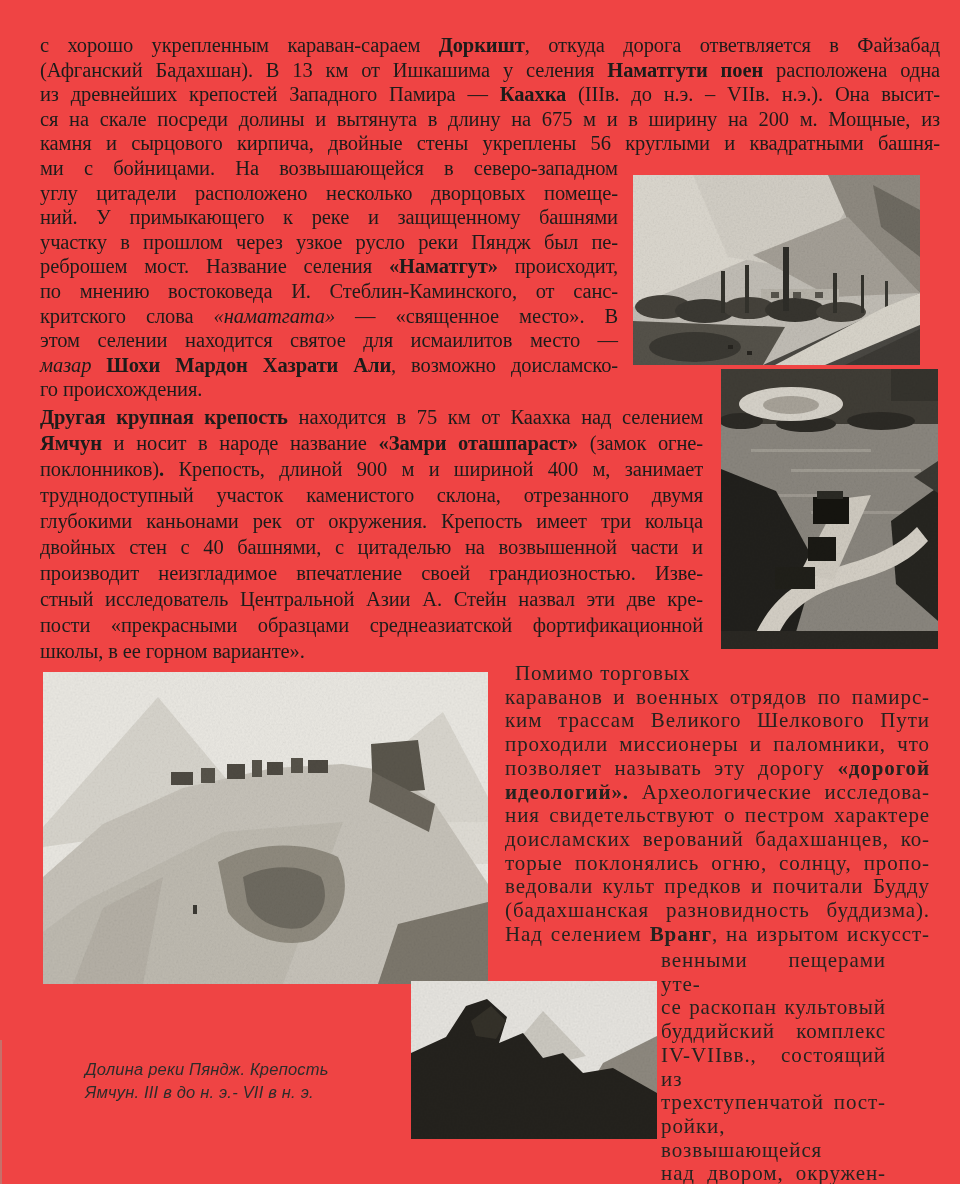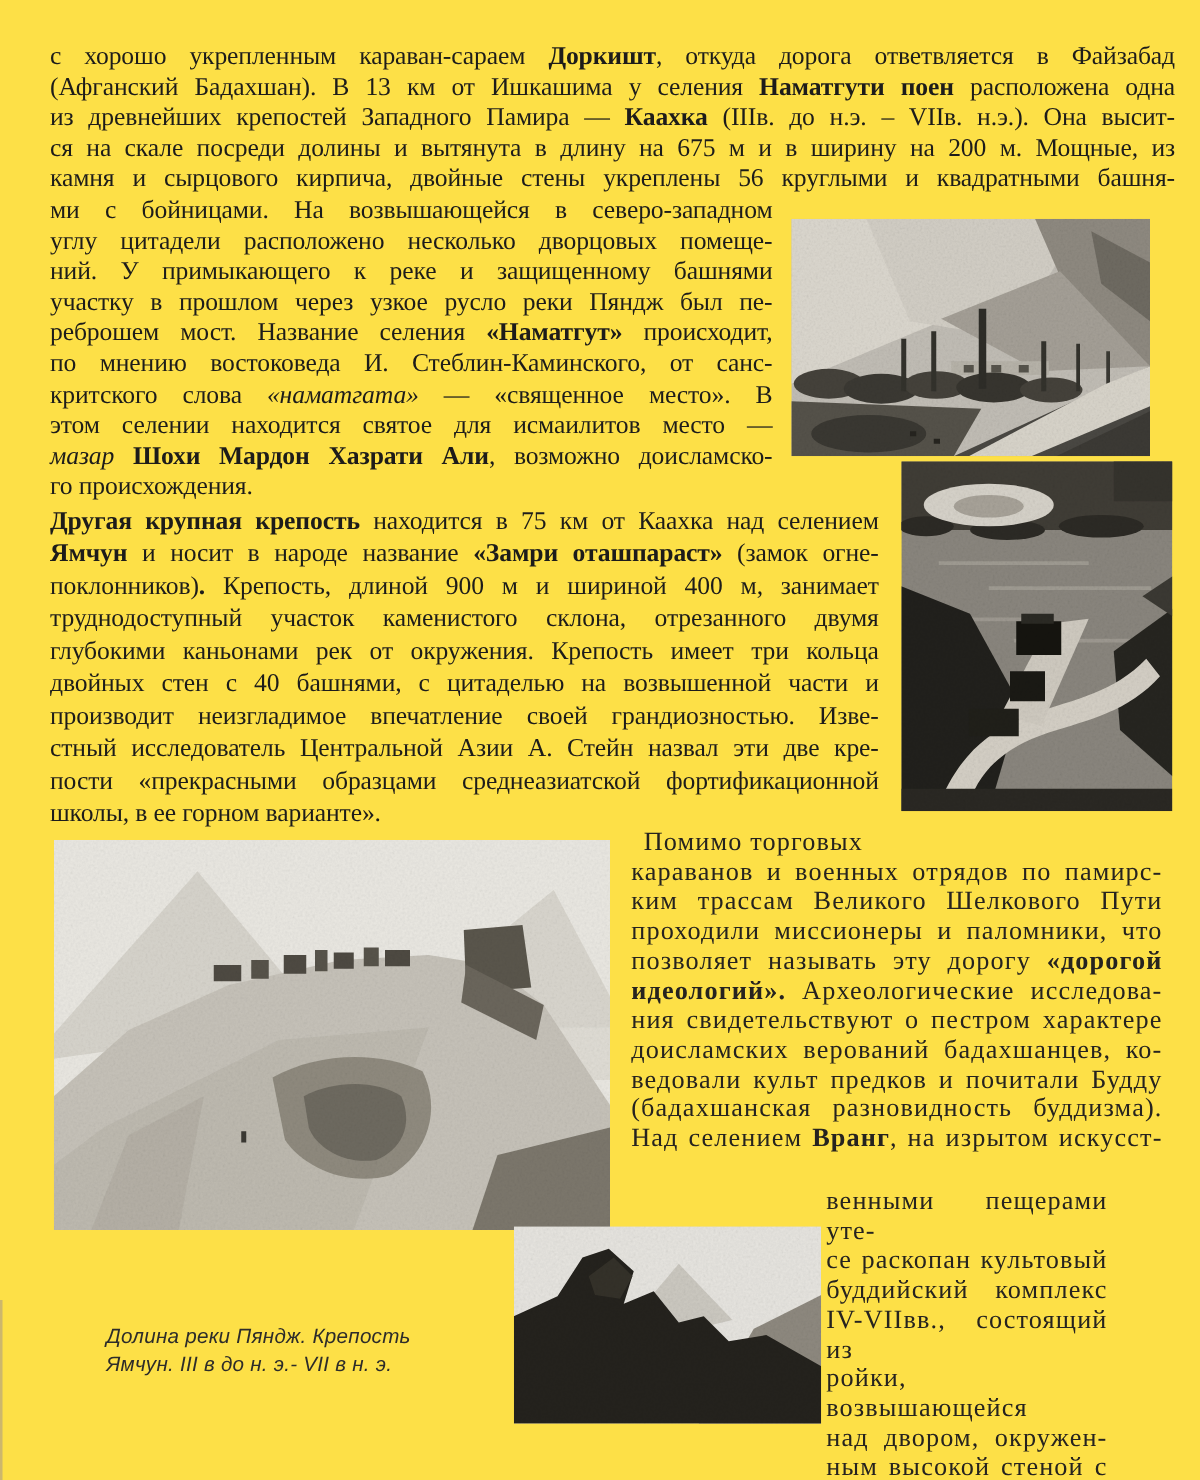--- a/index.html
+++ b/index.html
@@ -1,17 +1,17 @@
 <!DOCTYPE html>
 <html><head>
 <meta charset="utf-8">
 <style>
   html,body{margin:0;padding:0;background:#ffffff;}
   .page{
-    position:relative;width:960px;height:1184px;background:#fde047;
+    position:relative;width:960px;height:1184px;background:#ef4444;
     font-family:"Liberation Serif",serif;color:#1d1c1a;overflow:hidden;
   }
   .para{position:absolute;}
   .line{text-align:justify;text-align-last:justify;}
   .line.no-j{text-align-last:left;}
   .line.ind{text-indent:10px;}
   .b{font-weight:bold;}
   .i{font-style:italic;}
   .main{font-size:20.5px;line-height:24.6px;letter-spacing:-0.1px;}
   .main2{font-size:20.5px;line-height:26px;letter-spacing:-0.1px;}
@@ -62,30 +62,32 @@
 
   <div class="para col" style="left:505px;top:662px;width:425px">
       <div class="line no-j ind"><span>Помимо торговых</span></div>
       <div class="line"><span>караванов и военных отрядов по памирс-</span></div>
       <div class="line"><span>ким трассам Великого Шелкового Пути</span></div>
       <div class="line"><span>проходили миссионеры и паломники, что</span></div>
       <div class="line"><span>позволяет называть эту дорогу </span><span class="b">«дорогой</span></div>
       <div class="line"><span class="b">идеологий».</span><span> Археологические исследова-</span></div>
       <div class="line"><span>ния свидетельствуют о пестром характере</span></div>
       <div class="line"><span>доисламских верований бадахшанцев, ко-</span></div>
+      <div class="line"><span>торые поклонялись огню, солнцу, пропо-</span></div>
       <div class="line"><span>ведовали культ предков и почитали Будду</span></div>
       <div class="line"><span>(бадахшанская разновидность буддизма).</span></div>
       <div class="line"><span>Над селением </span><span class="b">Вранг</span><span>, на изрытом искусст-</span></div>
     </div>
 
   <div class="para col" style="left:661px;top:949px;width:225px">
       <div class="line"><span>венными пещерами уте-</span></div>
       <div class="line"><span>се раскопан культовый</span></div>
       <div class="line"><span>буддийский комплекс</span></div>
       <div class="line"><span>IV-VIIвв., состоящий из</span></div>
+      <div class="line"><span>трехступенчатой пост-</span></div>
       <div class="line"><span>ройки, возвышающейся</span></div>
       <div class="line"><span>над двором, окружен-</span></div>
       <div class="line"><span>ным высокой стеной с</span></div>
     </div>
 
   <div class="photo" style="left:633px;top:175px;width:287px;height:190px">
     <svg width="287" height="190" xmlns="http://www.w3.org/2000/svg">
       <defs>
         <filter id="g1" x="0" y="0" width="100%" height="100%">
           <feTurbulence type="fractalNoise" baseFrequency="0.55" numOctaves="2" stitchTiles="stitch"></feTurbulence>

